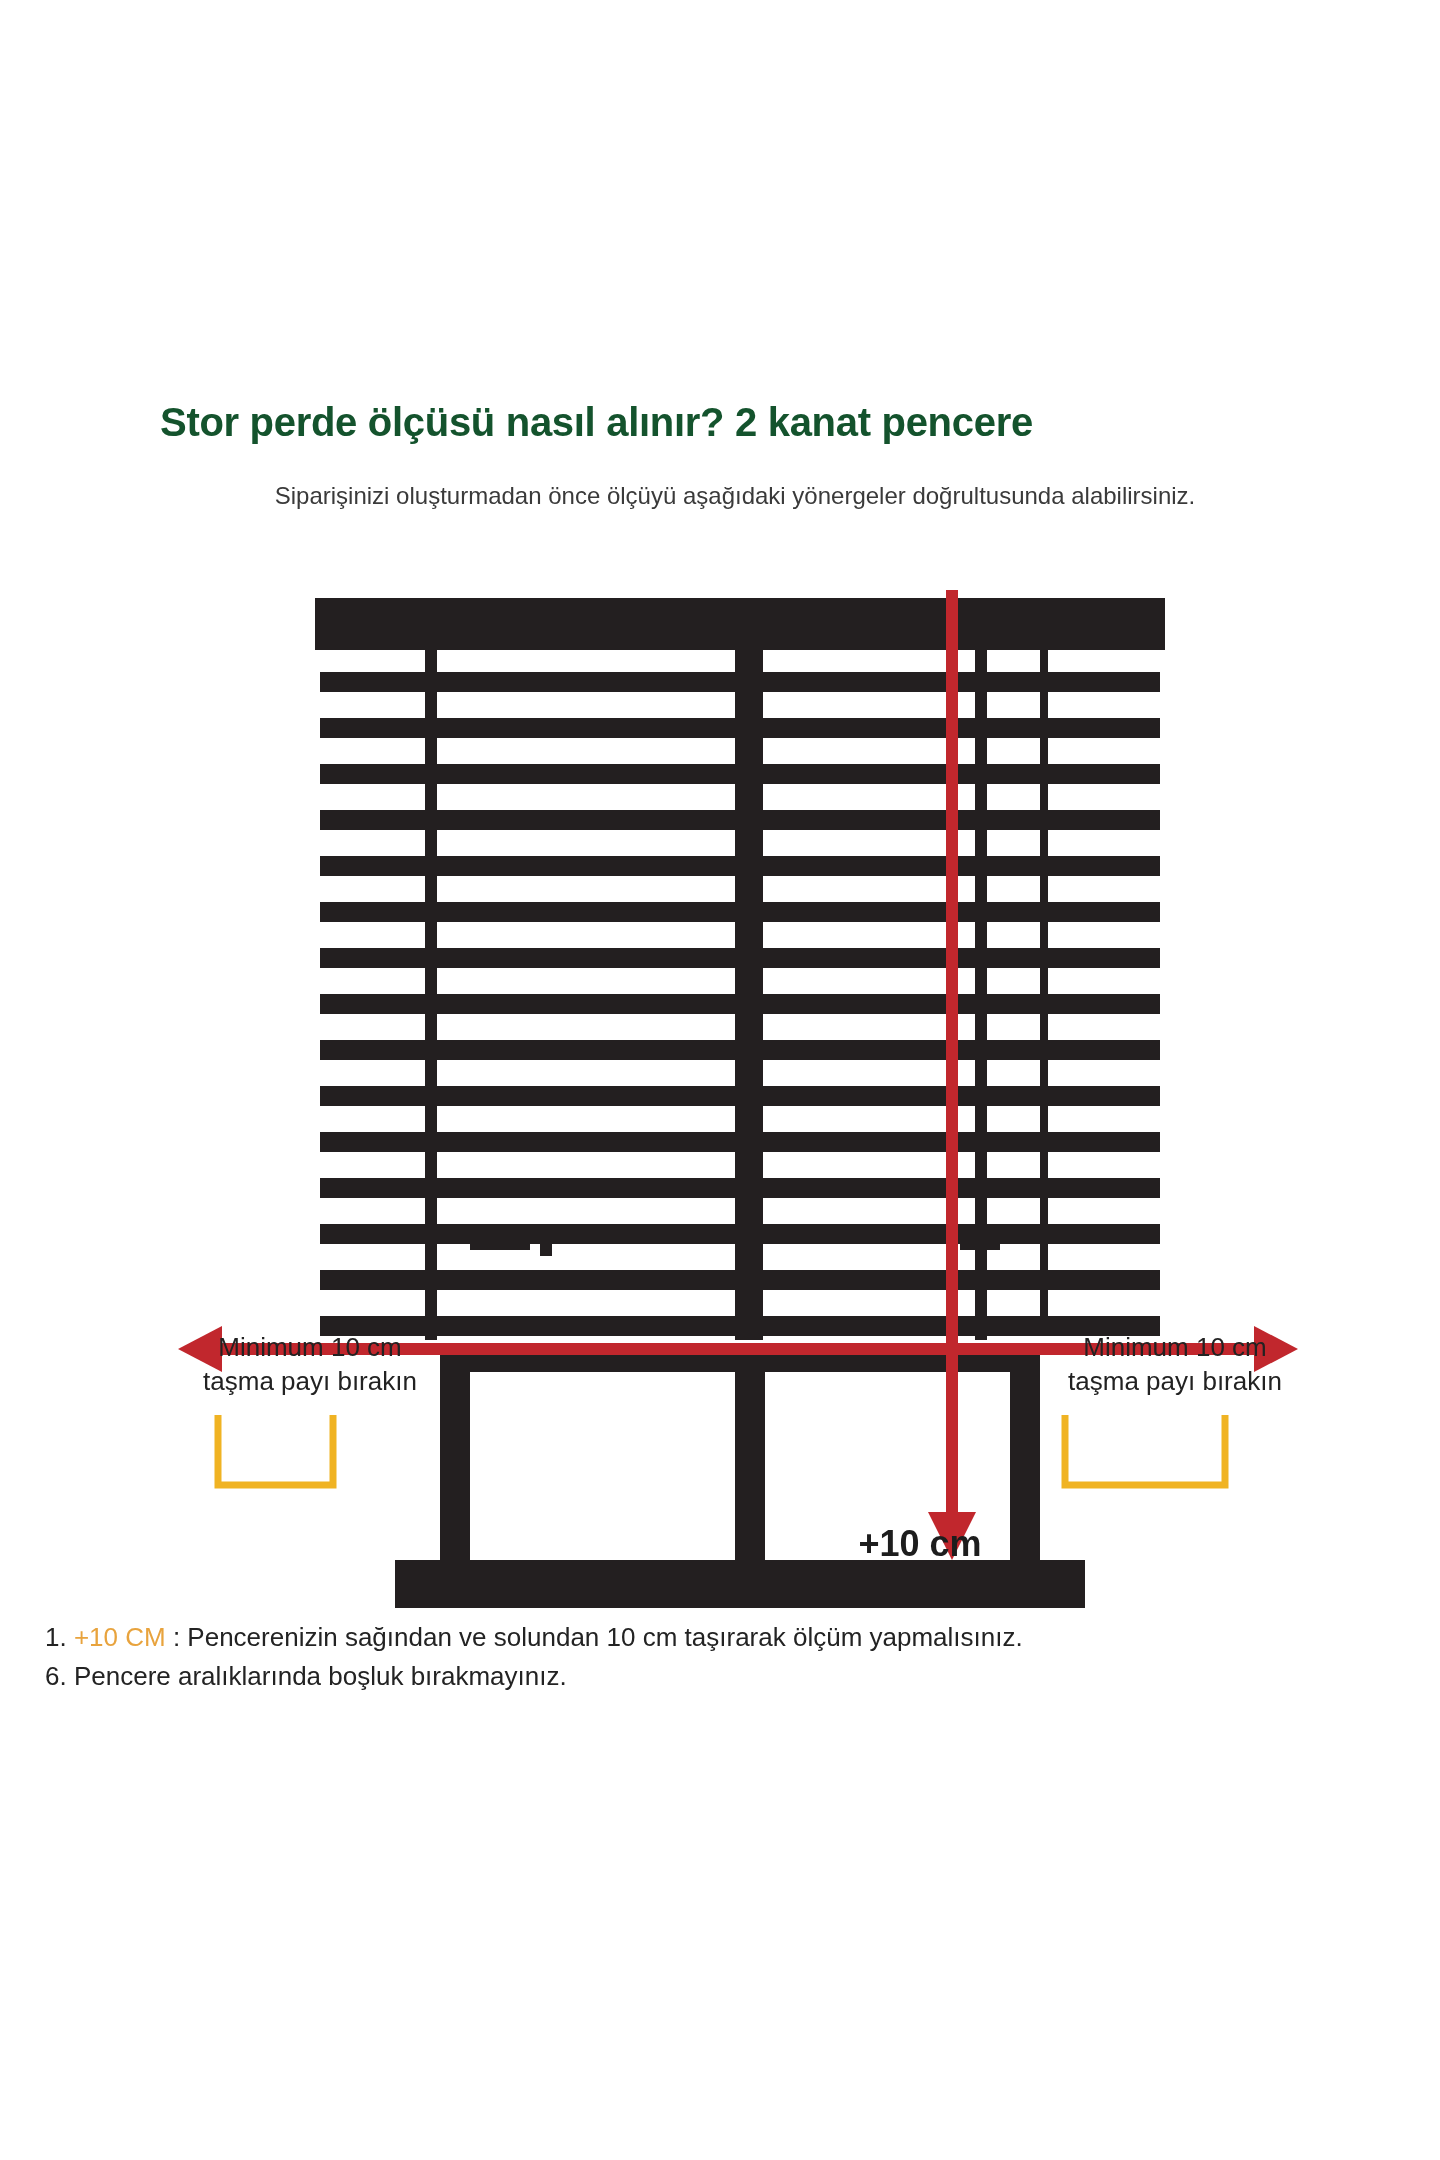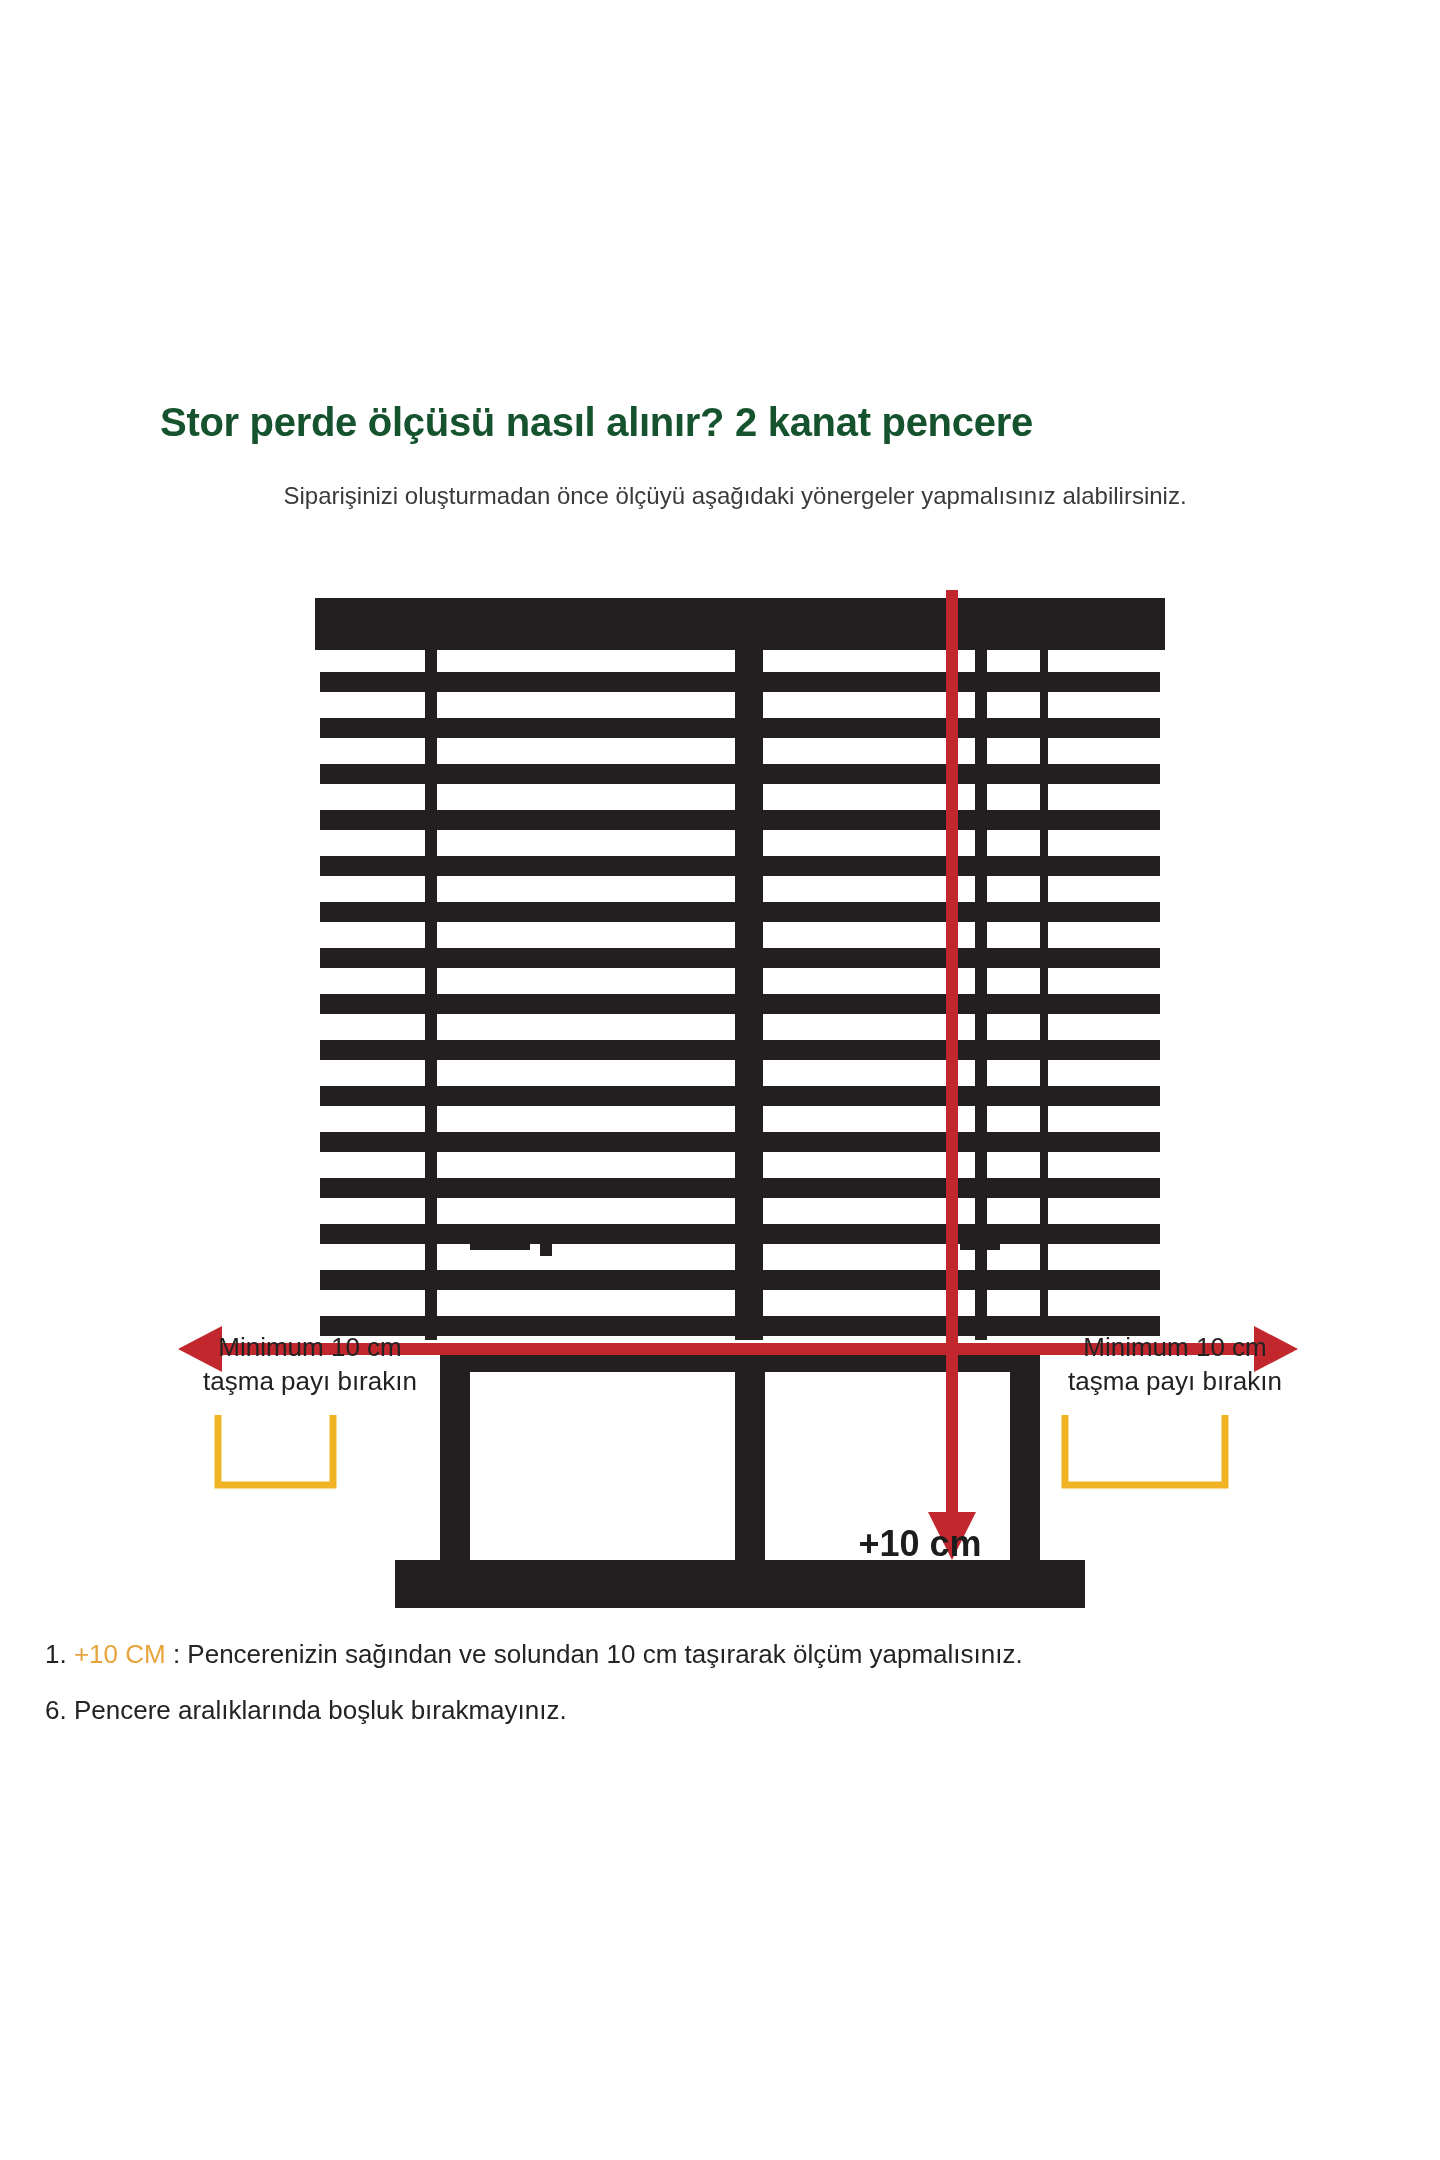--- a/index.html
+++ b/index.html
@@ -91,30 +91,29 @@
     width: 1360px;
     font-size: 26px;
     line-height: 1.5;
     color: #232323;
   }
   .notes .hl {
     color: #e8a33d;
   }
   .note-line {
     white-space: nowrap;
-    margin-top: 17px;
   }
 </style>
 </head>
 <body>
 
 <div class="page">
 
   <div class="heading">Stor perde ölçüsü nasıl alınır? 2 kanat pencere</div>
-  <div class="subheading">Siparişinizi oluşturmadan önce ölçüyü aşağıdaki yönergeler yapmalısınız alabilirsiniz.</div>
+  <div class="subheading">Siparişinizi oluşturmadan önce ölçüyü aşağıdaki yönergeler doğrultusunda alabilirsiniz.</div>
 
   <div class="diagram">
     <svg width="1440" height="1050" viewBox="0 0 1440 1050" xmlns="http://www.w3.org/2000/svg">
 
       <g>
         <rect x="440" y="790" width="30" height="230" fill="#231f20"></rect>
         <rect x="735" y="790" width="30" height="230" fill="#231f20"></rect>
         <rect x="1010" y="790" width="30" height="230" fill="#231f20"></rect>
         <rect x="440" y="790" width="600" height="22" fill="#231f20"></rect>
         <rect x="395" y="1000" width="690" height="48" fill="#231f20"></rect>

